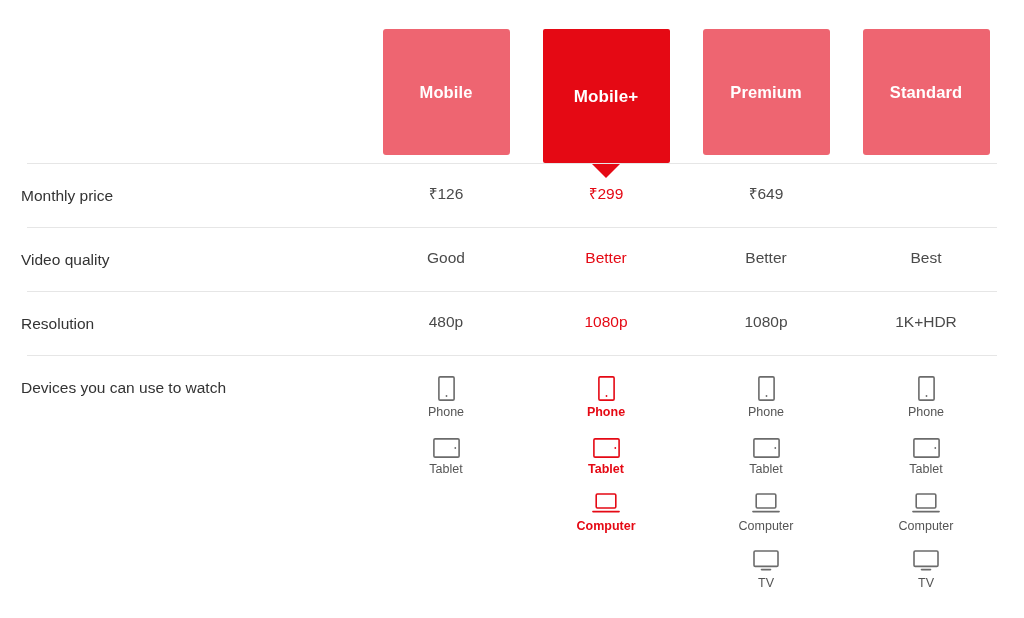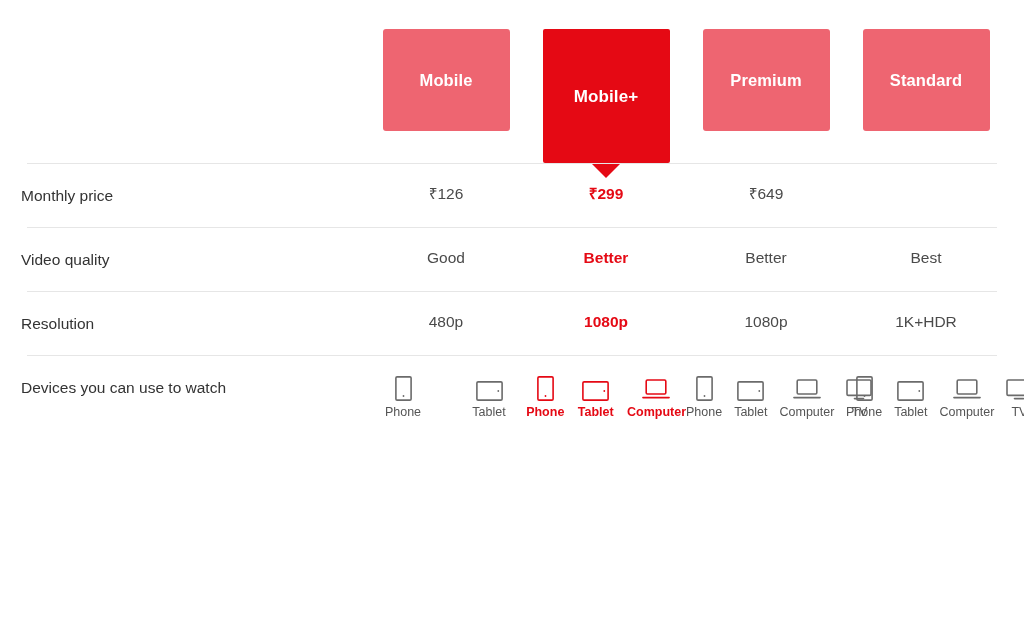--- a/index.html
+++ b/index.html
@@ -51,21 +51,21 @@
     height: 163px;
     padding-top: 29px;
   }
   .header-row .plan-cell {
     position: relative;
     height: 134px;
   }
   .card {
     position: relative;
     width: 127px;
-    height: 102px;
+    height: 126px;
     margin: 0 auto;
     border-radius: 3px;
     background: #ee6571;
     display: flex;
     align-items: center;
     justify-content: center;
   }
   .card.selected {
     background: #e50914;
     width: 127px;
@@ -107,32 +107,32 @@
     min-height: 63px;
   }
   .data-row .label-cell { padding-top: 1px; }
   .cell-value {
     font-size: 15.5px;
     color: #4a4a4a;
     line-height: 1.2;
   }
   .cell-value.hl {
     color: #e50914;
-    font-weight: bold;
+    font-weight: normal;
   }
 
   
   .devices-row {
     padding-top: 19px;
     padding-bottom: 10px;
   }
   .devices-row .label-cell { padding-top: 3px; }
   .device-list {
     display: flex;
-    flex-direction: row;
+    flex-direction: column;
     align-items: center;
     gap: 12px;
   }
   .device {
     display: flex;
     flex-direction: column;
     align-items: center;
     width: 100%;
   }
   .device-icon {

